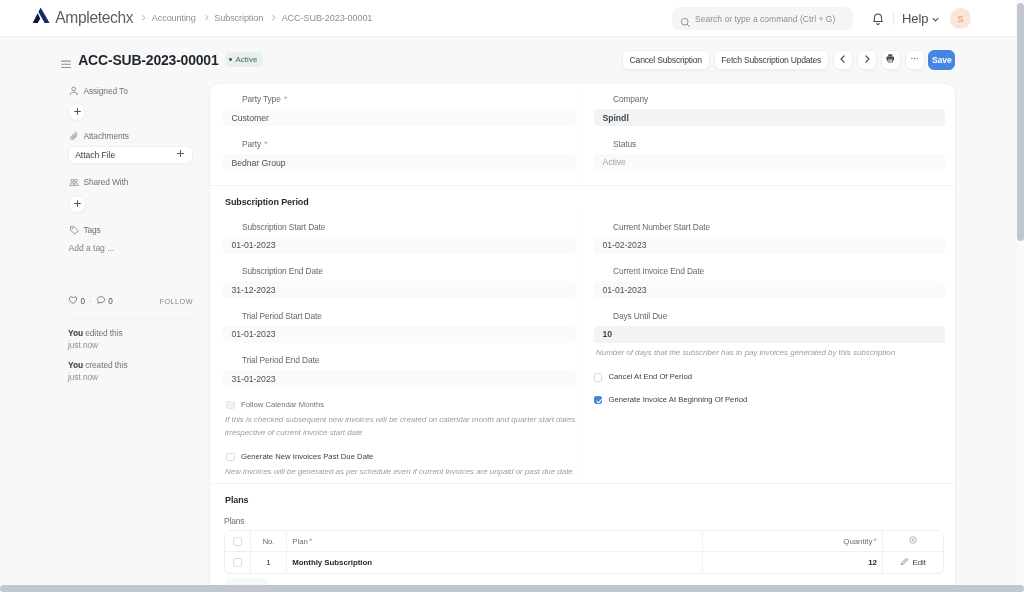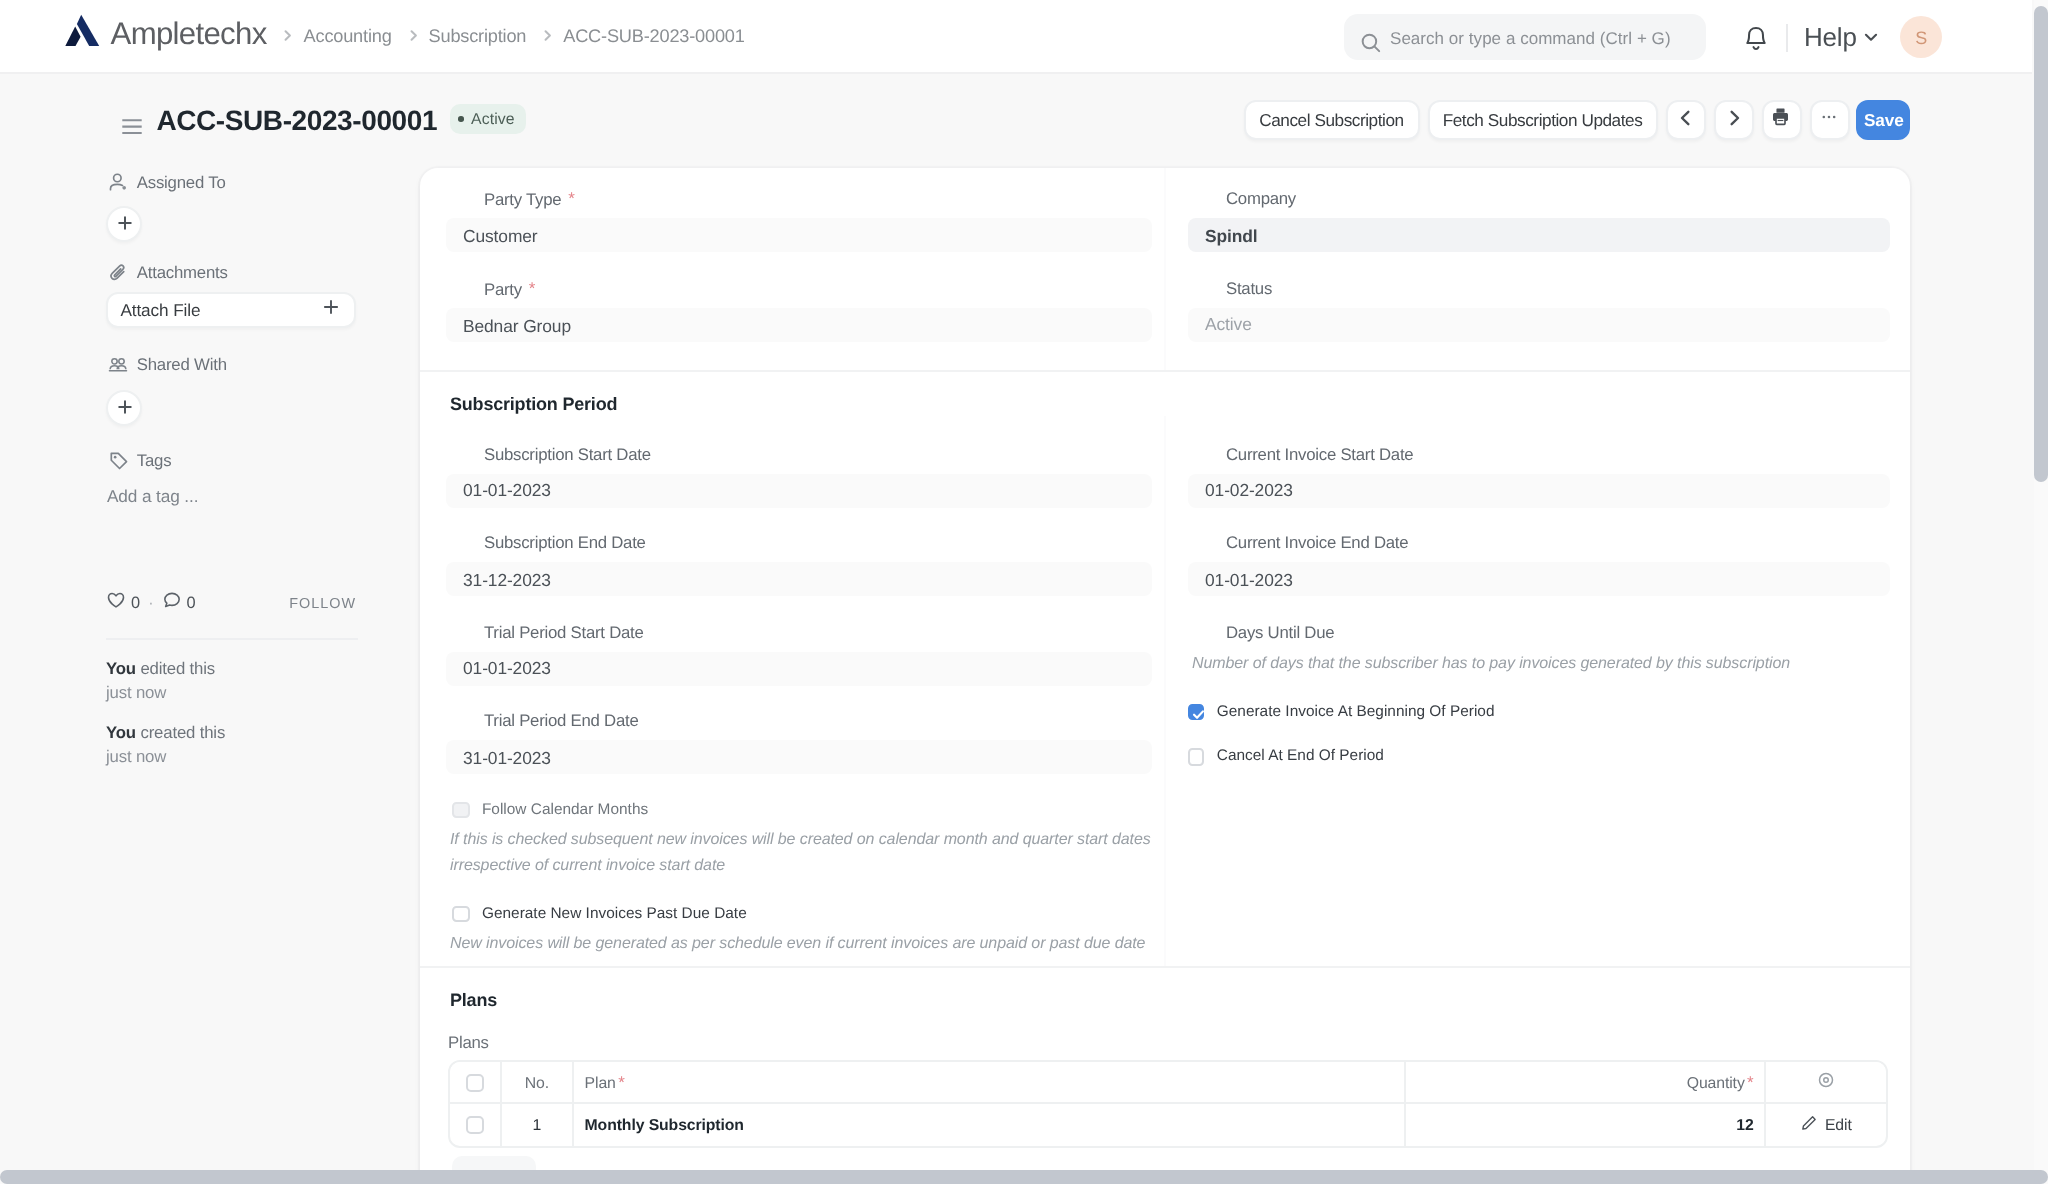--- a/index.html
+++ b/index.html
@@ -76,21 +76,21 @@
     letter-spacing: -0.22px;
   }
   .hbtn.sq { width: 20px; min-width: 20px; flex: none; padding: 0; justify-content: center; }
   .hbtn.primary {
     background: #4486e0; border-color: #4486e0; color: #fff; font-weight: 600;
     padding: 0 2.5px; box-shadow: none; letter-spacing: -0.05px;
   }
 
   
   .sidebar {
-    position: absolute; left: 53px; top: 84px; width: 125px;
+    position: absolute; left: 68px; top: 84px; width: 125px;
     font-size: 9.7px; color: #525860;
   }
   .sb-head { display: flex; align-items: center; height: 10px; }
   .sb-head .ic { display: block; width: 10px; height: 10px; flex: none; margin-left: 0.8px; }
   .sb-head .tx { margin-left: 4.6px; font-size: 8.4px; color: #6b7178; font-weight: 500; letter-spacing: -0.1px;}
   .plus-circle {
     width: 18px; height: 18px; border-radius: 50%; background: #fff;
     border: 1px solid #eef0f1; display: flex; align-items: center; justify-content: center;
     box-shadow: 0 1px 1.5px rgba(16,24,40,0.03);
   }
@@ -456,42 +456,43 @@
           <div class="fhelp">If this is checked subsequent new invoices will be created on calendar month and quarter start dates irrespective of current invoice start date</div>
           <div class="chk-row">
             <span class="cbox"></span>
             <span class="chk-label">Generate New Invoices Past Due Date</span>
           </div>
           <div class="fhelp">New invoices will be generated as per schedule even if current invoices are unpaid or past due date</div>
           <div style="height:5px"></div>
         </div>
         <div class="col right">
           <div class="field">
-            <span class="flabel">Current Invoice Start Date</span>
+            <span class="flabel">Current Number Start Date</span>
             <div class="fctl">01-02-2023</div>
           </div>
           <div class="field">
             <span class="flabel">Current Invoice End Date</span>
             <div class="fctl">01-01-2023</div>
           </div>
           <div class="field">
             <span class="flabel">Days Until Due</span>
+            <div class="fctl highlight">10</div>
             <div class="fhelp">Number of days that the subscriber has to pay invoices generated by this subscription</div>
+          </div>
+          <div class="chk-row">
+            <span class="cbox"></span>
+            <span class="chk-label">Cancel At End Of Period</span>
           </div>
           <div class="chk-row">
             <span class="cbox checked">
               <svg width="8.4" height="8.4" viewBox="0 0 10 10">
                   <path d="M2.4 5.2 L4.2 7.0 L7.7 3.2" fill="none" stroke="#fff" stroke-width="1.3" stroke-linecap="round" stroke-linejoin="round"></path>
                 </svg>
             </span>
             <span class="chk-label">Generate Invoice At Beginning Of Period</span>
-          </div>
-          <div class="chk-row">
-            <span class="cbox"></span>
-            <span class="chk-label">Cancel At End Of Period</span>
           </div>
         </div>
       </div>
     </div>
 
     <div class="sec sec-titled">
       <div class="sec-title">Plans</div>
       <div class="plans-wrap">
         <div class="plans-label">Plans</div>
         <div class="ptable">

